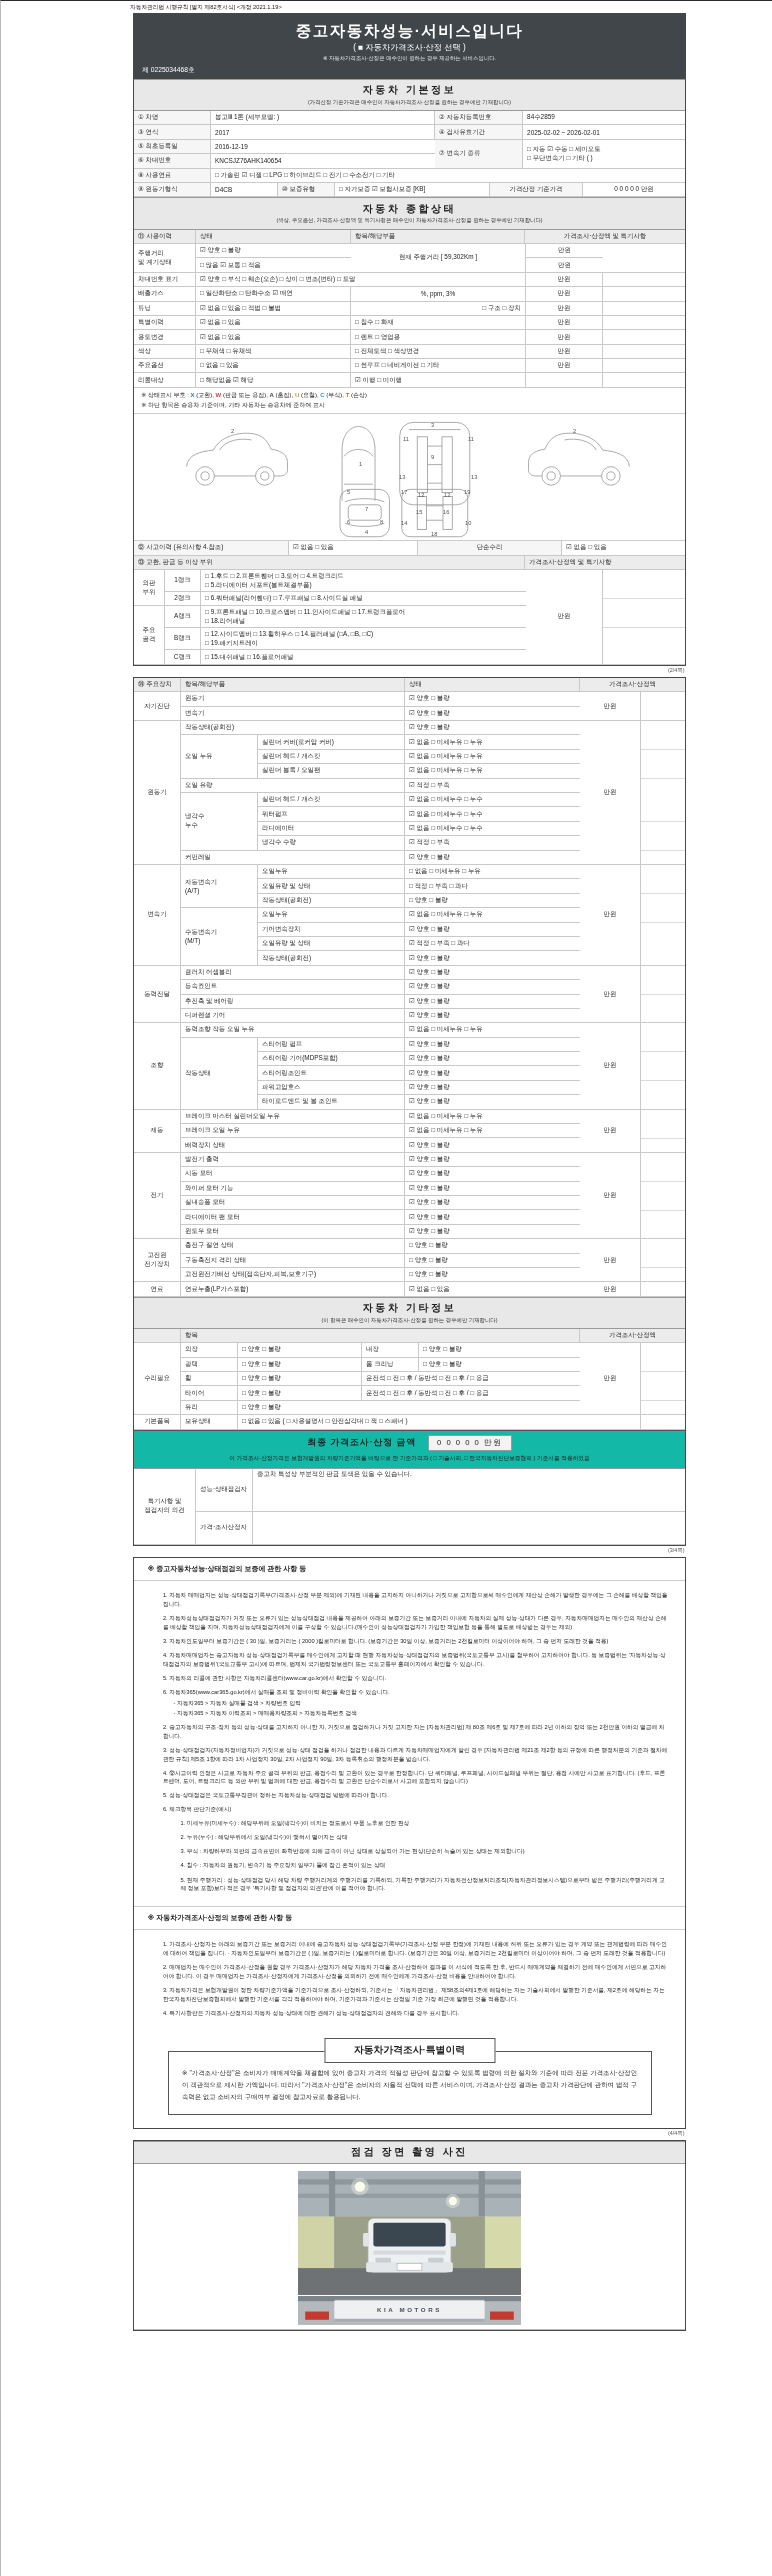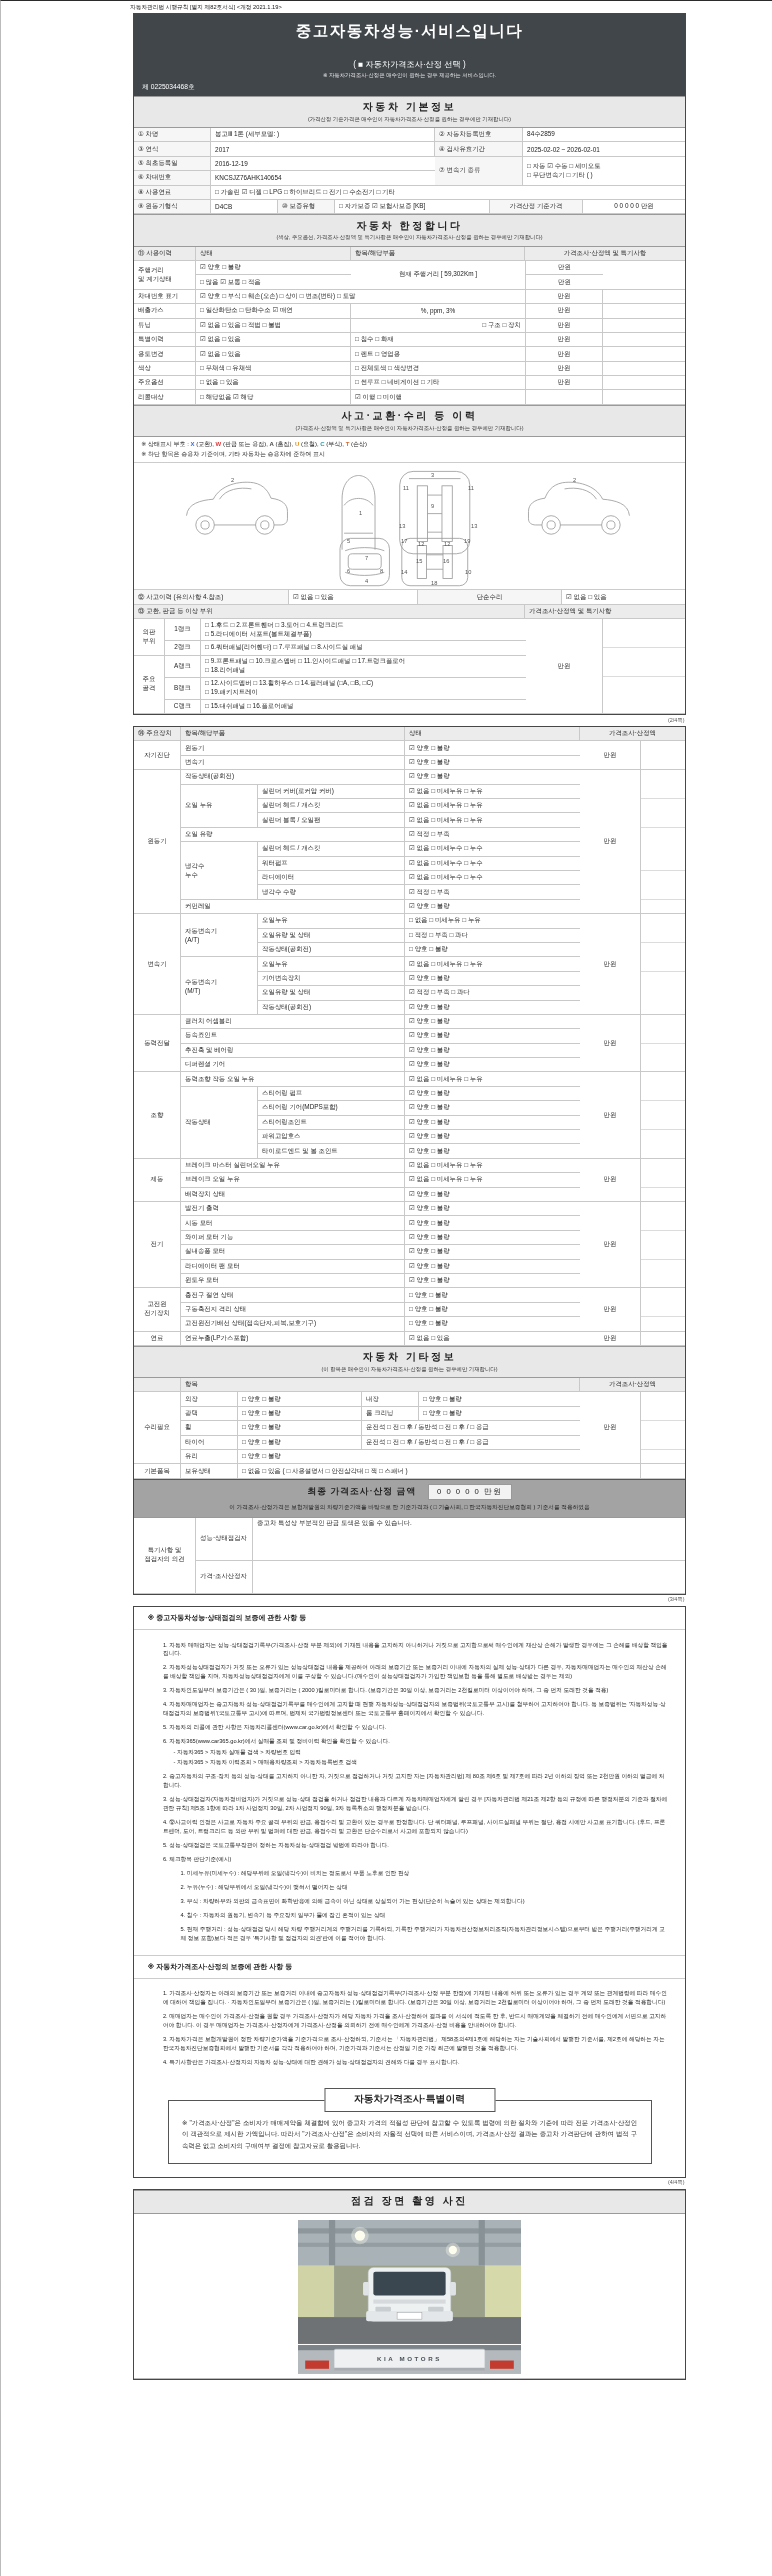--- a/index.html
+++ b/index.html
@@ -4,21 +4,21 @@
 <style>
 *{box-sizing:border-box;margin:0;padding:0}
 html,body{width:773px;height:2576px}
 body{background:#fff;font-family:"Liberation Sans","DejaVu Sans",sans-serif;color:#222;position:relative;overflow:hidden;border-top:1.5px solid #2b2b2b;border-left:0.5px solid #bbb;border-right:0.5px solid #bbb}
 .topnote{position:absolute;left:129px;top:3.1px;font-size:5.7px;color:#111}
 .page{position:absolute;left:132px;top:12.4px;width:553px}
 .box{border:1.5px solid #474747;background:#fff;margin-bottom:1.5px}
 .pgmark{text-align:right;font-size:5.4px;color:#555;margin:0.5px 1.5px 2.6px 0}
 .dark{background:#41464b;color:#fff;padding:6.2px 8.2px 4.1px}
 .dark h1{text-align:center;font-size:15.5px;font-weight:bold;letter-spacing:1.5px}
-.dark .sel{text-align:center;font-size:8.2px;margin-top:17px}
+.dark .sel{text-align:center;font-size:8.2px;margin-top:0}
 .dark .svc{text-align:center;font-size:5.4px;color:#e3e3e3;margin-top:2.1px}
 .dark .docno{font-size:6.7px;margin-top:4.1px}
 .band{background:#e8e8e8;border-top:0.5px solid #9a9a9a;border-bottom:0.5px solid #9a9a9a;text-align:center;padding:3.6px 2.1px 4.1px}
 .band h2{font-size:10px;font-weight:bold;letter-spacing:2.6px}
 .band .sub{font-size:5.4px;color:#333;margin-top:1.5px}
 .t{font-size:6.4px}
 .r,.grp{display:flex}
 .c{border-right:0.5px solid #c9c9c9;border-bottom:0.5px solid #c9c9c9;padding:1.5px 4.1px;display:flex;align-items:center;min-height:14.4px}
 .grp>.c:last-child,.r>.c:last-child{border-right:none}
 .lbl{background:#f6f6f6}
@@ -33,21 +33,21 @@
 .w150{width:77px;flex:none}.w160{width:82px;flex:none}.w170{width:88px;flex:none}.w180{width:93px;flex:none}
 .w204{width:105px;flex:none}.w240{width:124px;flex:none}.w250{width:129px;flex:none}.w280{width:144px;flex:none}
 .w300{width:155px;flex:none}.w310{width:160px;flex:none}.w340{width:175px;flex:none}
 .w434{width:224px;flex:none}
 .extra-lines{background:repeating-linear-gradient(to bottom,transparent 0,transparent 14px,#dcdcdc 14px,#dcdcdc 14.4px)}
 .notes{padding:3.1px 7.2px;border-bottom:0.5px solid #ccc;font-size:6px;line-height:1.6}
 .sym{font-weight:bold}
 .sym-x{color:#3a6bd8}.sym-w{color:#d83a3a}.sym-a{color:#444}.sym-u{color:#e09020}.sym-c{color:#2a9aa8}.sym-t{color:#d86a2a}
 .diagram{position:relative;height:127px;border-bottom:0.5px solid #ccc;background:#fff}
 .dnum{position:absolute;font-size:5.7px;color:#555}
-.final{background:#a3a3a3;border-top:1px solid #555;border-bottom:0.5px solid #999;padding:4.1px 0 5.2px;text-align:center}
+.final{background:#14b8a6;border-top:1px solid #555;border-bottom:0.5px solid #999;padding:4.1px 0 5.2px;text-align:center}
 .final .flabel{font-size:8.8px;font-weight:bold;letter-spacing:1px}
 .final .amt{display:inline-block;border:0.5px solid #999;background:#f3f3f3;padding:2.1px 8.2px;margin-left:9.3px;font-size:7.7px;letter-spacing:1.5px}
 .final .fnote{font-size:5.7px;margin-top:3.6px;color:#222}
 .h84{min-height:43px}.h64{min-height:33px}
 .notice-wrap{padding:0}
 .notice-h{border-bottom:0.5px solid #ccc;padding:6.2px 13.4px;font-size:7px;font-weight:bold}
 .notice-list{padding:10.3px 15.5px 4.1px}
 .ni{font-size:5.7px;line-height:1.55;margin-bottom:5.2px;padding-left:13.4px;color:#222}
 .ni.sub{padding-left:24px;margin-top:-3.1px}
 .ni.sub2{padding-left:31px}
@@ -121,21 +121,21 @@
         <div class="c lbl w150">⑨ 원동기형식</div>
         <div class="c w130">D4CB</div>
         <div class="c lbl w110">⑩ 보증유형</div>
         <div class="c w300">□ 자가보증   ☑ 보험사보증 [KB]</div>
         <div class="c lbl w180 ctr">가격산정 기준가격</div>
         <div class="c fx ctr">0 0 0 0 0 만원</div>
       </div>
     </div>
 
     <div class="band">
-      <h2>자동차 한정합니다</h2>
+      <h2>자동차 종합상태</h2>
       <div class="sub">(색상, 주요옵션, 가격조사·산정액 및 특기사항은 매수인이 자동차가격조사·산정을 원하는 경우에만 기재합니다)</div>
     </div>
     <div class="t">
       <div class="r">
         <div class="c hd w120">⑪ 사용이력</div>
         <div class="c hd w300">상태</div>
         <div class="c hd fx">항목/해당부품</div>
         <div class="c hd w310 ctr">가격조사·산정액 및 특기사항</div>
       </div>
       <div class="grp">
@@ -210,24 +210,20 @@
       </div>
       <div class="r">
         <div class="c w120">리콜대상</div>
         <div class="c w300">□ 해당없음  ☑ 해당</div>
         <div class="c fx">☑ 이행  □ 미이행</div>
         <div class="c w150"> </div>
         <div class="c w160"> </div>
       </div>
     </div>
 
-    <div class="band">
-      <h2>사고·교환·수리 등 이력</h2>
-      <div class="sub">(가격조사·산정액 및 특기사항은 매수인이 자동차가격조사·산정을 원하는 경우에만 기재합니다)</div>
-    </div>
     <div class="notes">
       <div><span>※ 상태표시 부호 : </span><span class="sym sym-x">X</span><span> (교환), </span><span class="sym sym-w">W</span><span> (판금 또는 용접), </span><span class="sym sym-a">A</span><span> (흠집), </span><span class="sym sym-u">U</span><span> (요철), </span><span class="sym sym-c">C</span><span> (부식), </span><span class="sym sym-t">T</span><span> (손상)</span></div>
       <div>※ 하단 항목은 승용차 기준이며, 기타 자동차는 승용차에 준하여 표시</div>
     </div>
 
     <div class="diagram">
       <svg width="549" height="127" viewBox="0 0 1066 246">
         <g stroke="#9a9a9a" stroke-width="1.6" fill="none">
 
           <g transform="translate(96,16)">

